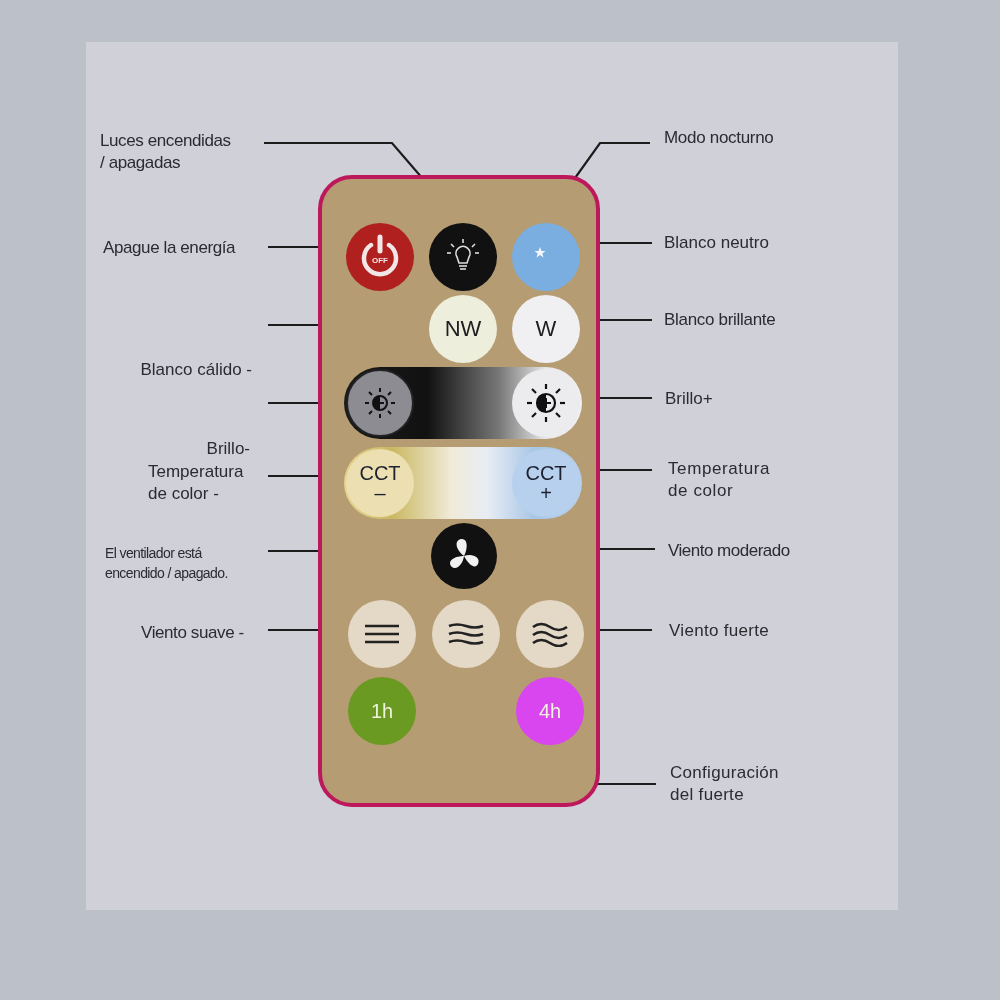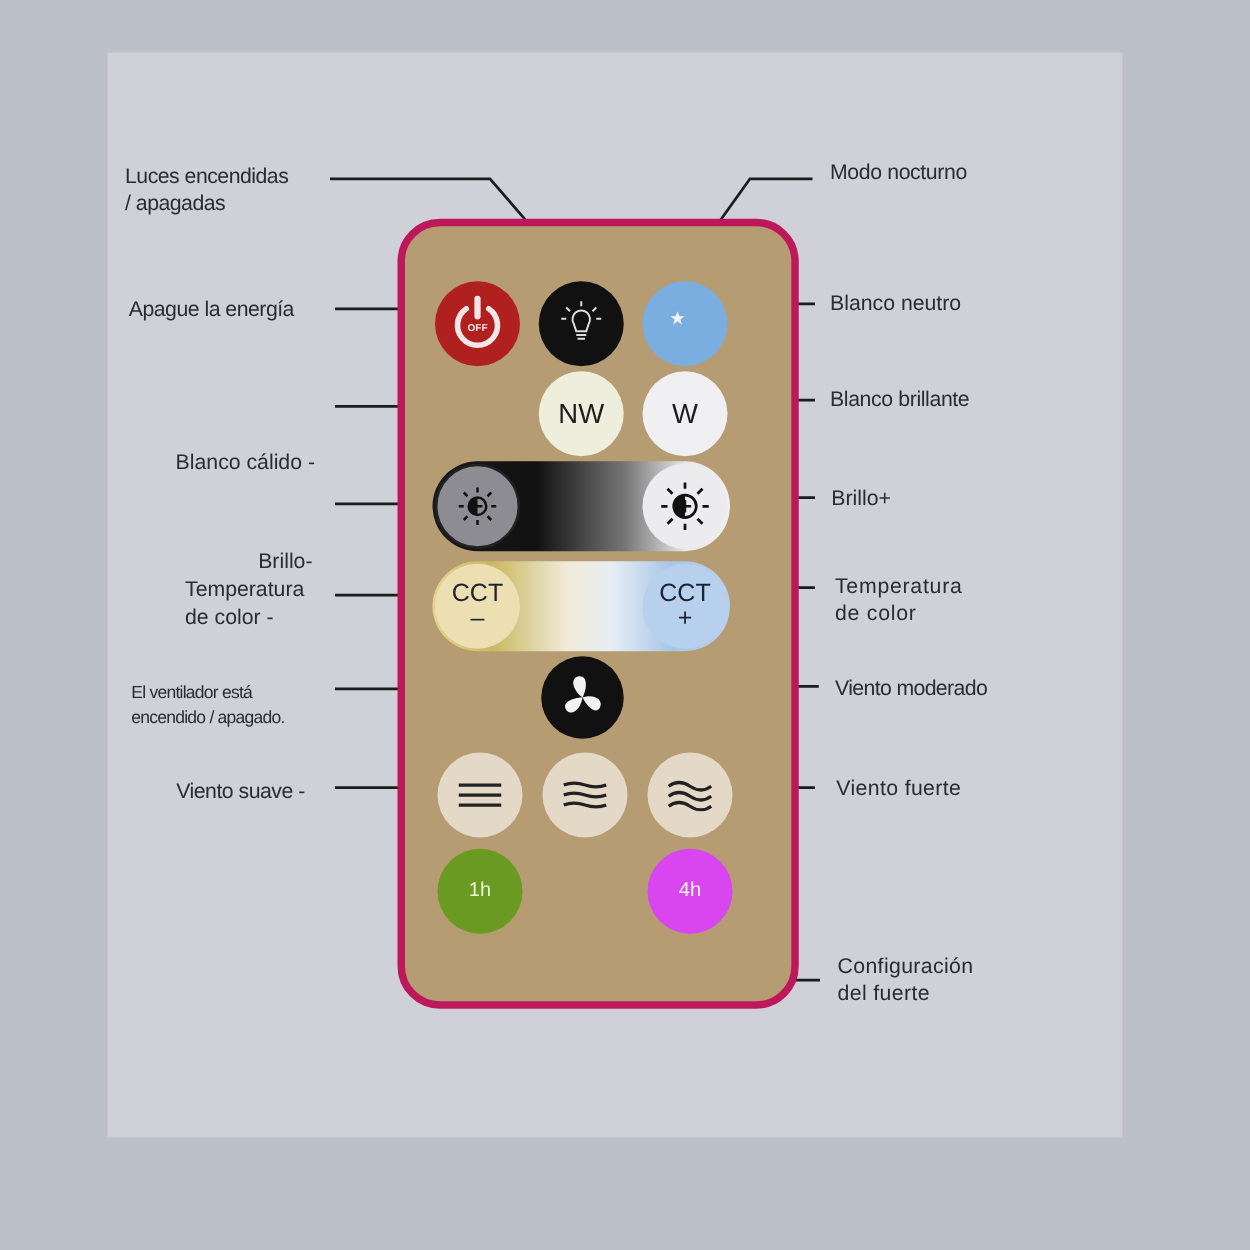--- a/index.html
+++ b/index.html
@@ -1,25 +1,25 @@
 <!DOCTYPE html>
 <html><head>
 <meta charset="utf-8">
 <style>
   html,body{margin:0;padding:0;}
   body{width:1000px;height:1000px;background:#bcc0c8;position:relative;overflow:hidden;font-family:"Liberation Sans",sans-serif;color:#2a2a2e;}
   .paper{position:absolute;left:86px;top:42px;width:812px;height:868px;background:#cfd0d8;}
-  .remote{position:absolute;left:318px;top:175px;width:321px;height:632px;background:#b59c72;border-radius:34px;border:6px solid #be185d;box-sizing:border-box;}
+  .remote{position:absolute;left:318px;top:175px;width:282px;height:632px;background:#b59c72;border-radius:34px;border:4px solid #be185d;box-sizing:border-box;}
   .btn{position:absolute;width:68px;height:68px;border-radius:50%;display:flex;align-items:center;justify-content:center;box-sizing:border-box;}
   .lbl{position:absolute;font-size:17px;line-height:22px;white-space:nowrap;color:#2b2b30;}
   .lbl.r{text-align:right;margin-top:44px;}
   .lbl.small{font-size:14px;line-height:20px;letter-spacing:-0.6px;}
   .lines{position:absolute;left:0;top:0;width:1000px;height:1000px;pointer-events:none;}
   .btn-text{font-size:22px;color:#1e1e22;}
-  .timer-text{font-size:16px;color:#eef3dc;}
+  .timer-text{font-size:20px;color:#eef3dc;}
   .bar{position:absolute;border-radius:36px;}
   .cct{font-size:20px;text-align:left;line-height:20px;color:#1e2230;}
 </style>
 </head>
 <body>
 
 <div class="paper"></div>
 
 <svg class="lines" viewBox="0 0 1000 1000">
   <g stroke="#1c1c1c" stroke-width="2.2" fill="none">

